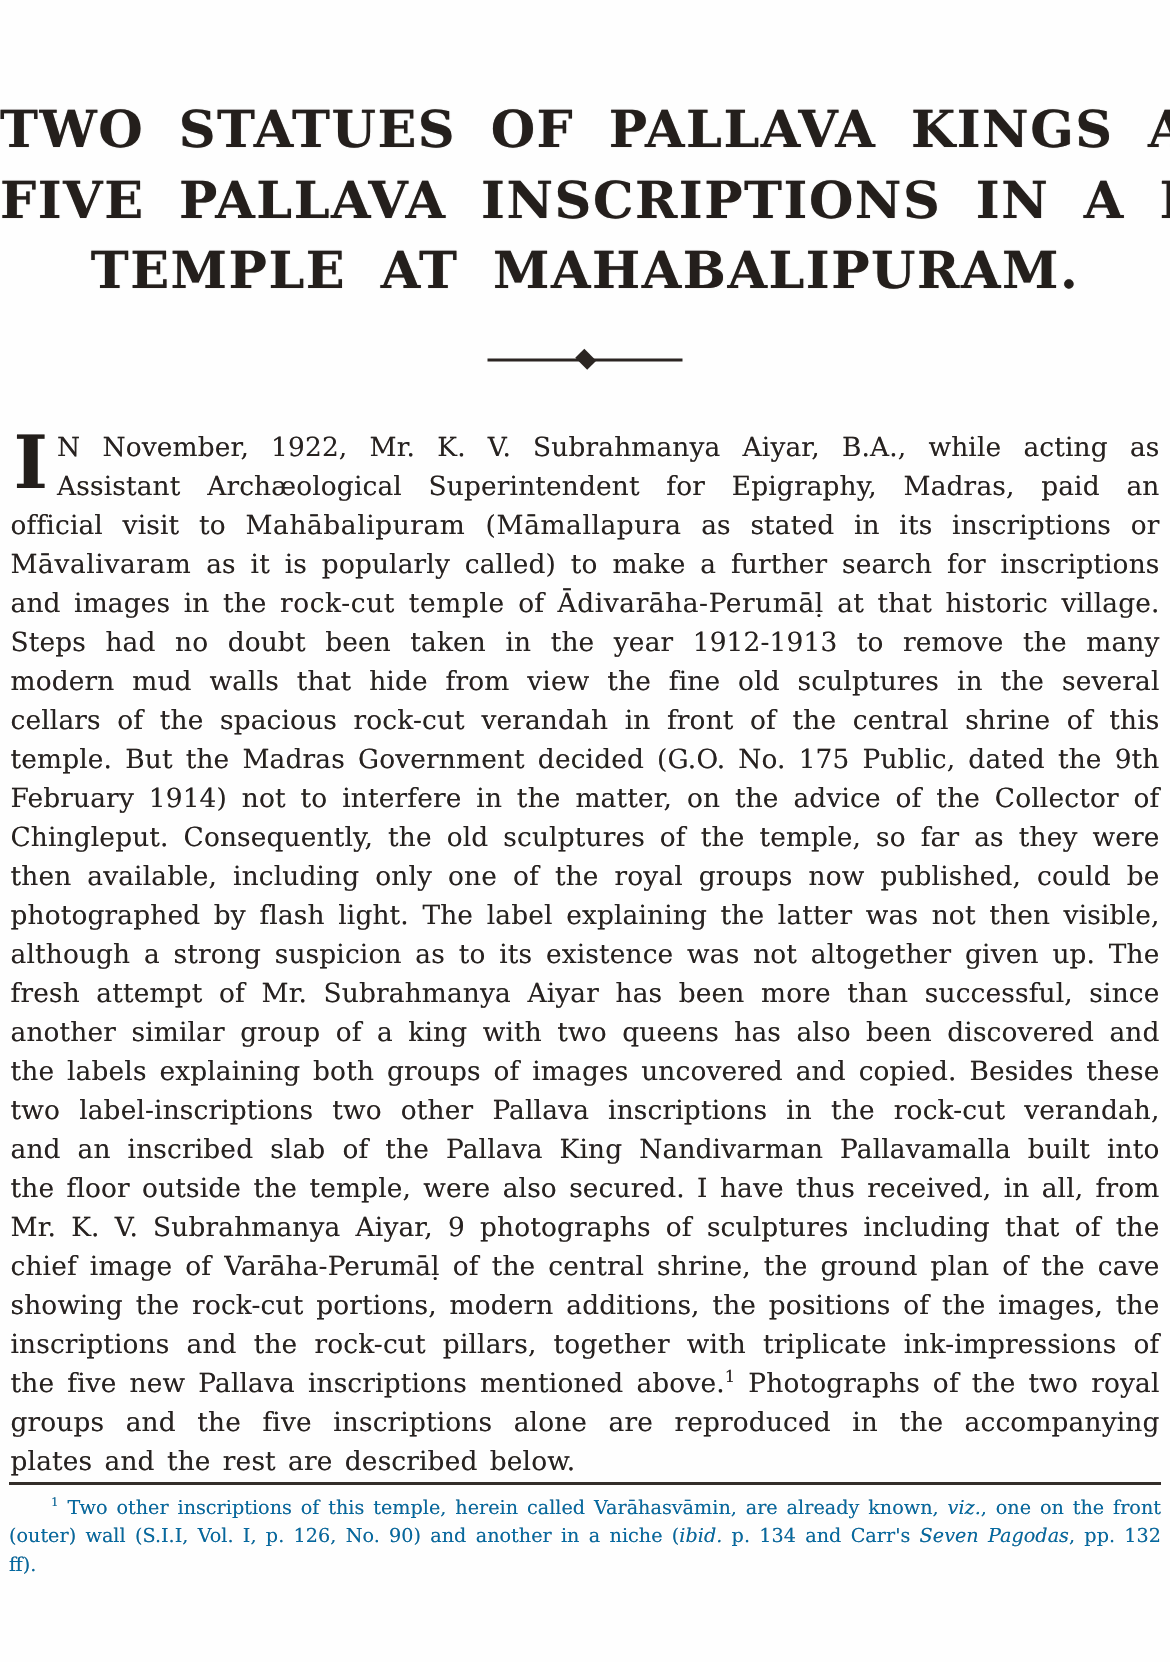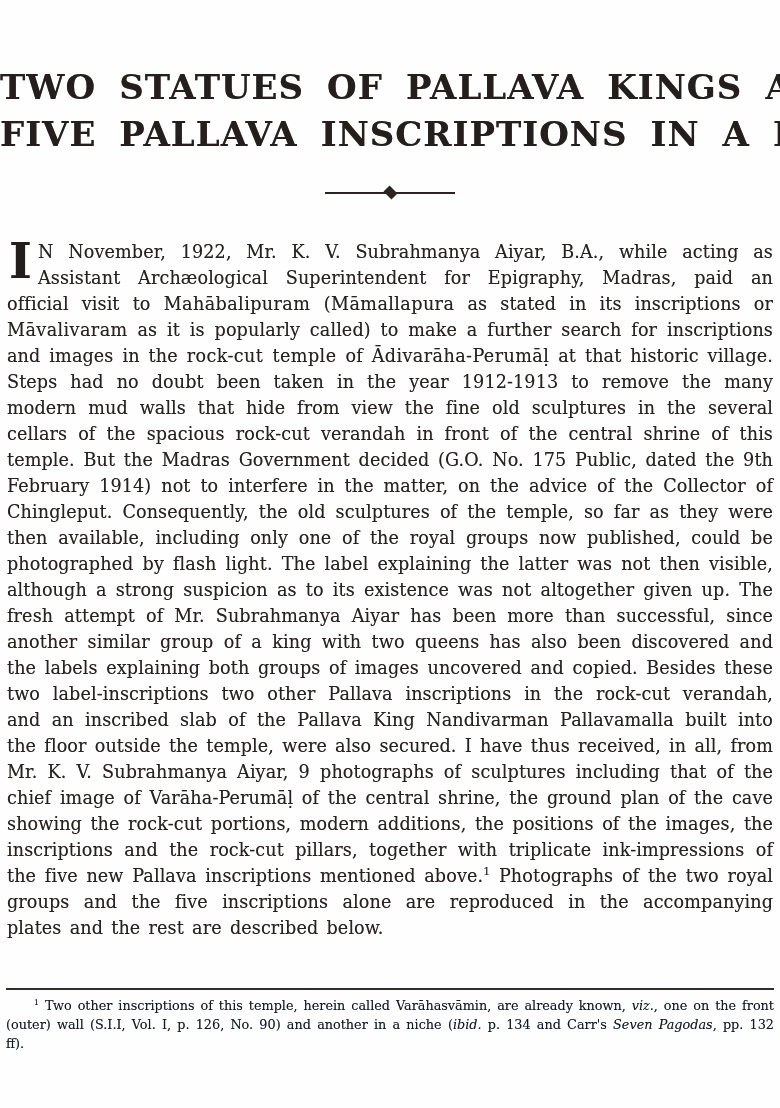--- a/index.html
+++ b/index.html
@@ -94,33 +94,34 @@
     height: 0;
     margin-bottom: 6px;
   }
   .footnote {
     margin: 0;
     font-size: 12.8px;
     line-height: 19px;
     text-align: justify;
     text-indent: 28px;
     word-spacing: 1.5px;
-    color: #0f172a;
+    color: #0369a1;
     text-shadow: 0 0 0.3px rgba(35, 28, 24, 0.4);
   }
   .footnote .i { font-style: italic; }
 </style>
 </head>
 <body>
 
 <div class="page">
 
   <header class="title-block">
     <div class="title-line">TWO STATUES OF PALLAVA KINGS AND</div>
     <div class="title-line">FIVE PALLAVA INSCRIPTIONS IN A ROCK-</div>
+    <div class="title-line">TEMPLE AT MAHABALIPURAM.</div>
   </header>
 
   <div class="divider">
     <span class="dline"></span>
     <span class="diamond"></span>
     <span class="dline"></span>
   </div>
 
   <main class="body-text">
     <p class="para"><span class="dropcap">I</span><span><span>N November, 1922, Mr. K. V. Subrahmanya Aiyar, B.A., while acting as Assistant Archæological Superintendent for Epigraphy, Madras, paid an official visit to </span><span class="b">Mahābalipuram (Māmallapura</span><span> as stated in its inscriptions or </span><span class="b">Māvalivaram</span><span> as it is popularly called) to make a further search for inscriptions and images in the </span><span class="b">rock-cut temple</span><span> of </span><span class="b">Ādivarāha-Perumāḷ</span><span> at that historic village.  Steps had no doubt been taken in the year 1912-1913 to remove the many modern mud walls that hide from view the fine old sculptures in the several cellars of the spacious rock-cut verandah in front of the central shrine of this temple.  But the Madras Government decided (G.O. No. 175 Public, dated the 9th February 1914) not to interfere in the matter, on the advice of the Collector of Chingleput.  Consequently, the old sculptures of the temple, so far as they were then available, including only one of the royal groups now published, could be photographed by flash light.  The label explaining the latter was not then visible, although a strong suspicion as to its existence was not altogether given up.  The fresh attempt of Mr. Subrahmanya Aiyar has been more than successful, since another similar group of a king with two queens has also been discovered and the labels explaining both groups of images uncovered and copied.  Besides these two label-inscriptions two other Pallava inscriptions in the rock-cut verandah, and an inscribed slab of the Pallava King Nandivarman Pallavamalla built into the floor outside the temple, were also secured.  I have thus received, in all, from Mr. K. V. Subrahmanya Aiyar, 9 photographs of sculptures including that of the chief image of Varāha-Perumāḷ of the central shrine, the ground plan of the cave showing the rock-cut portions, modern additions, the positions of the images, the inscriptions and the rock-cut pillars, together with triplicate ink-impressions of the five new Pallava inscriptions mentioned above.</span><sup>1</sup><span>  Photographs of the two royal groups and the five inscriptions alone are reproduced in the accompanying plates and the rest are described below.</span></span></p>

